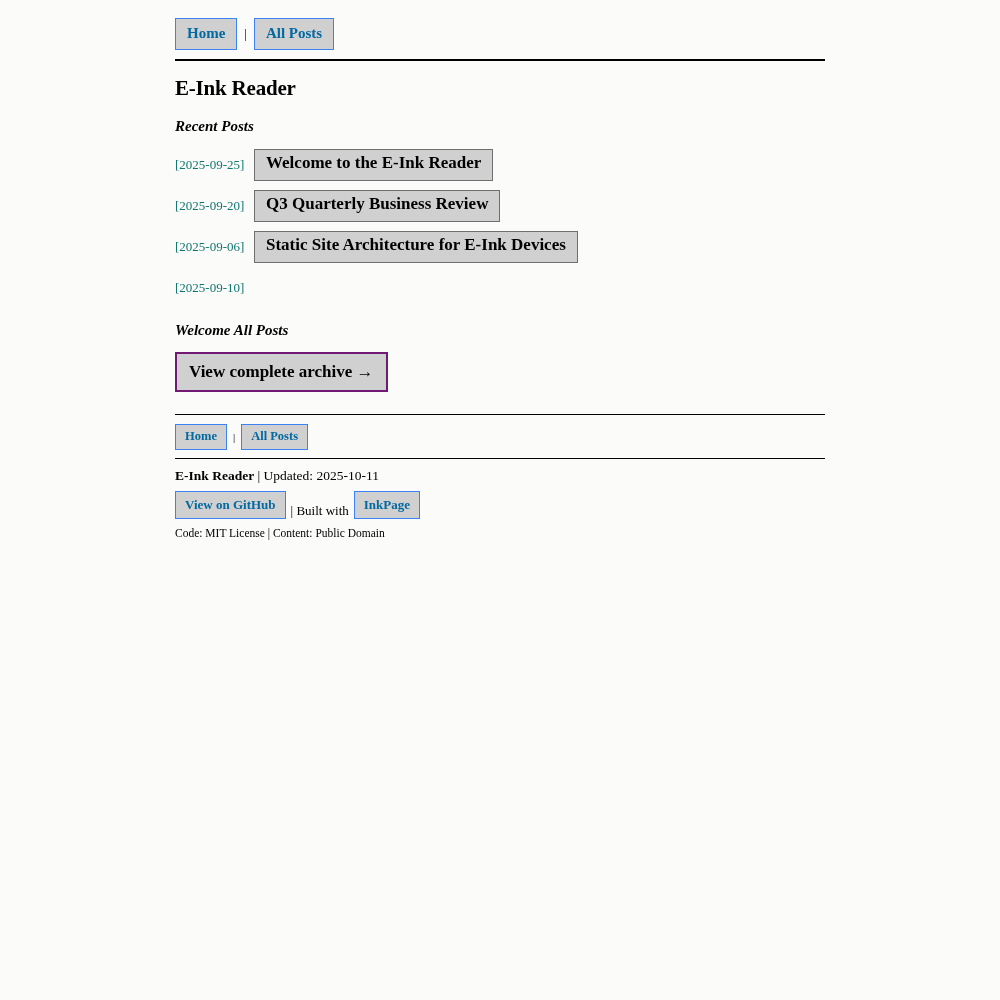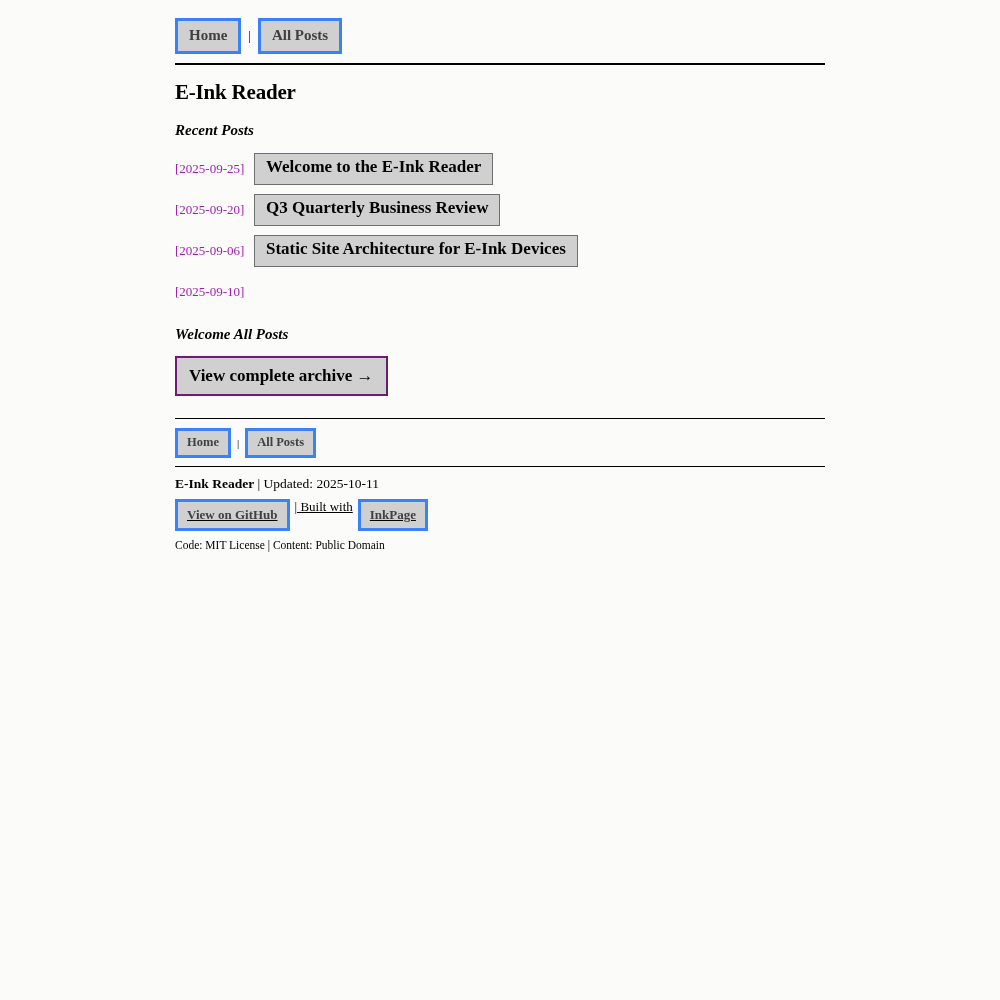--- a/index.html
+++ b/index.html
@@ -22,27 +22,27 @@
   
   .topnav {
     display: flex;
     align-items: center;
     gap: 6px;
     padding-bottom: 9px;
   }
   .navbtn {
     display: inline-block;
     background: #d0d0d0;
-    border: 3px solid #3b82f6;
+    border: 1px solid #3b82f6;
     font-family: "Liberation Serif", "DejaVu Serif", serif;
     font-weight: bold;
     font-size: 15px;
     line-height: 1;
     padding: 7px 11px 8px 11px;
-    color: #404040;
+    color: #0369a1;
     cursor: pointer;
   }
   .navsep {
     font-size: 13px;
     color: #000;
     padding: 0 1px;
   }
   .rule {
     border: 0;
     border-top: 2px solid #000;
@@ -67,21 +67,21 @@
   }
   .postrow {
     display: flex;
     align-items: center;
     gap: 5px;
     margin-bottom: 7px;
     height: 34px;
   }
   .postdate {
     font-size: 13px;
-    color: #a21caf;
+    color: #0f766e;
     width: 74px;
     text-align: left;
     white-space: nowrap;
   }
   .postlink {
     display: inline-block;
     background: #d0d0d0;
     border: 1px solid #6f6f6f;
     font-weight: bold;
     font-size: 17px;
@@ -130,24 +130,23 @@
     margin: 0;
     width: 650px;
   }
   .metaline {
     font-size: 13.5px;
     margin-top: 9px;
   }
   .metaline b { font-weight: bold; }
   .linkline {
     display: flex;
-    align-items: flex-start;
+    align-items: flex-end;
     gap: 5px;
     margin-top: 7px;
-    text-decoration: underline;
   }
   .linkline .navbtn {
     font-size: 13px;
     padding: 6px 9px 7px 9px;
   }
   .linkline .plain {
     font-size: 13px;
   }
   .licline {
     font-size: 11.5px;

